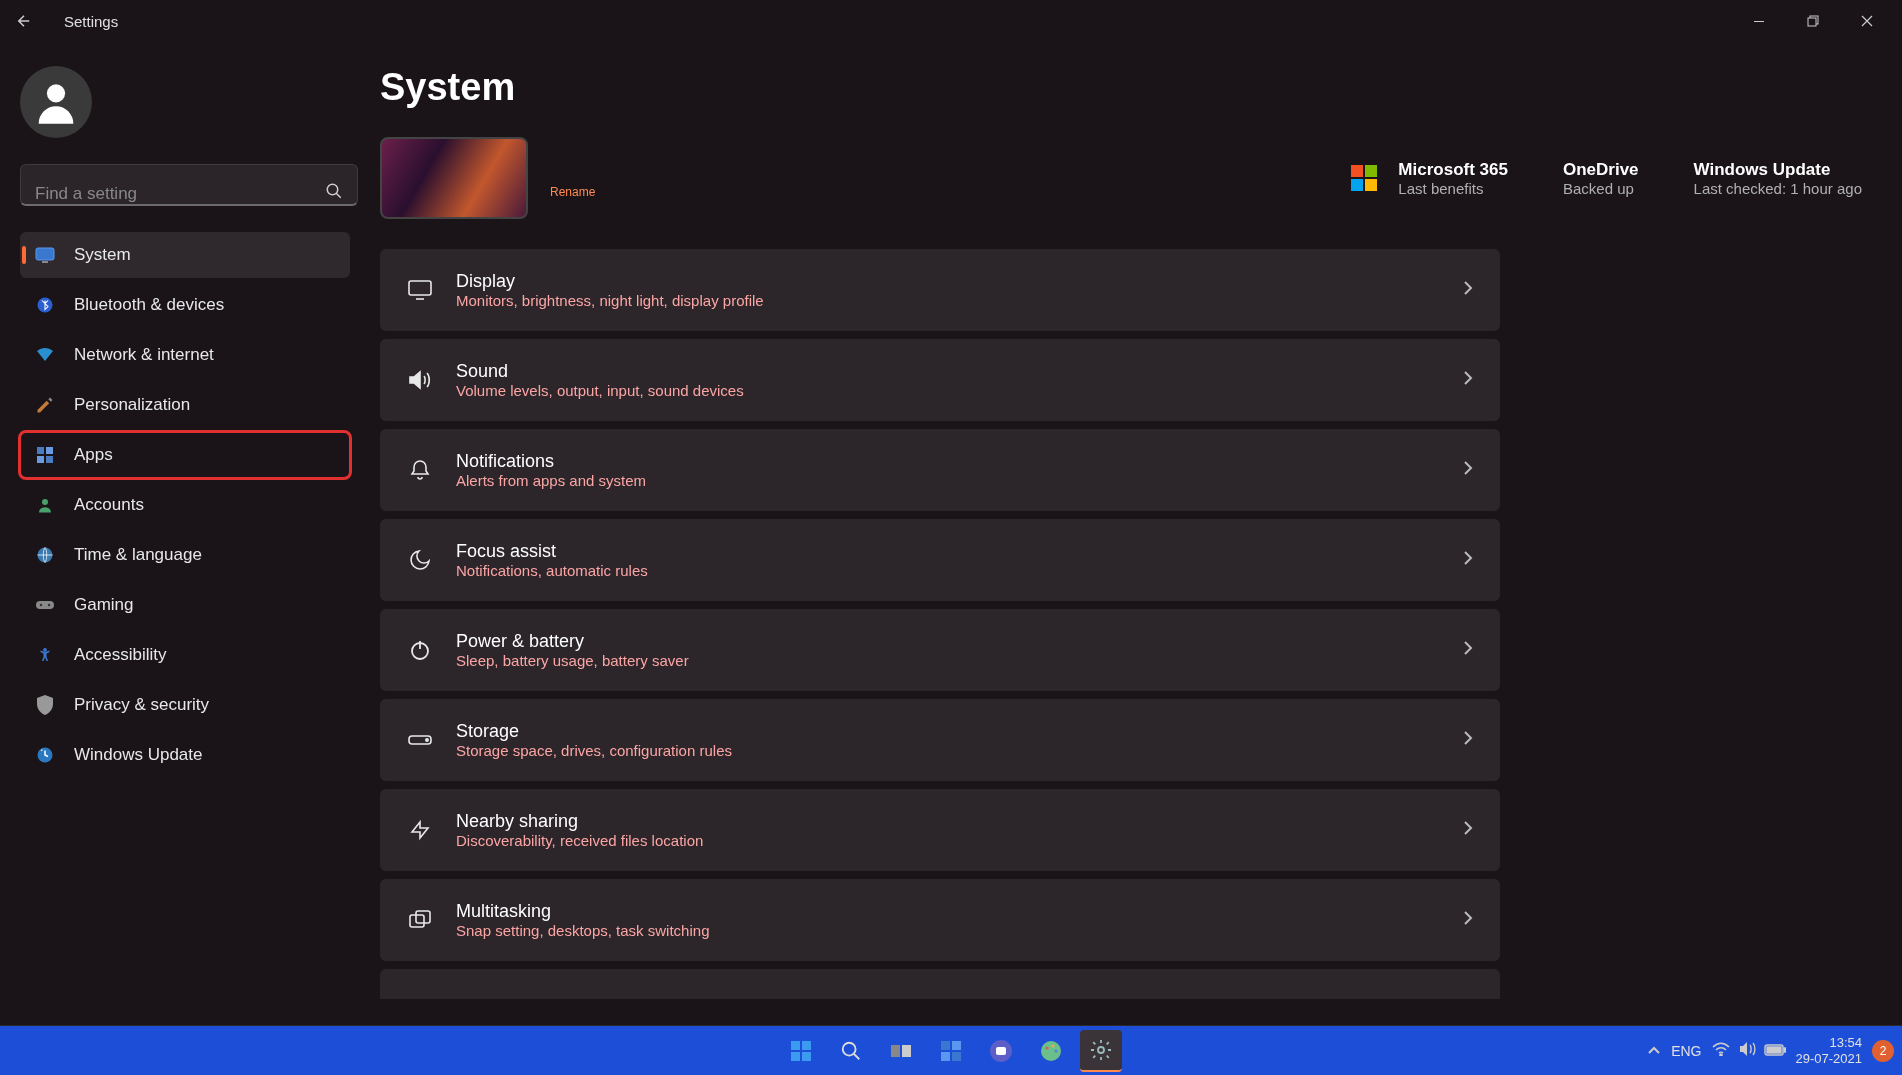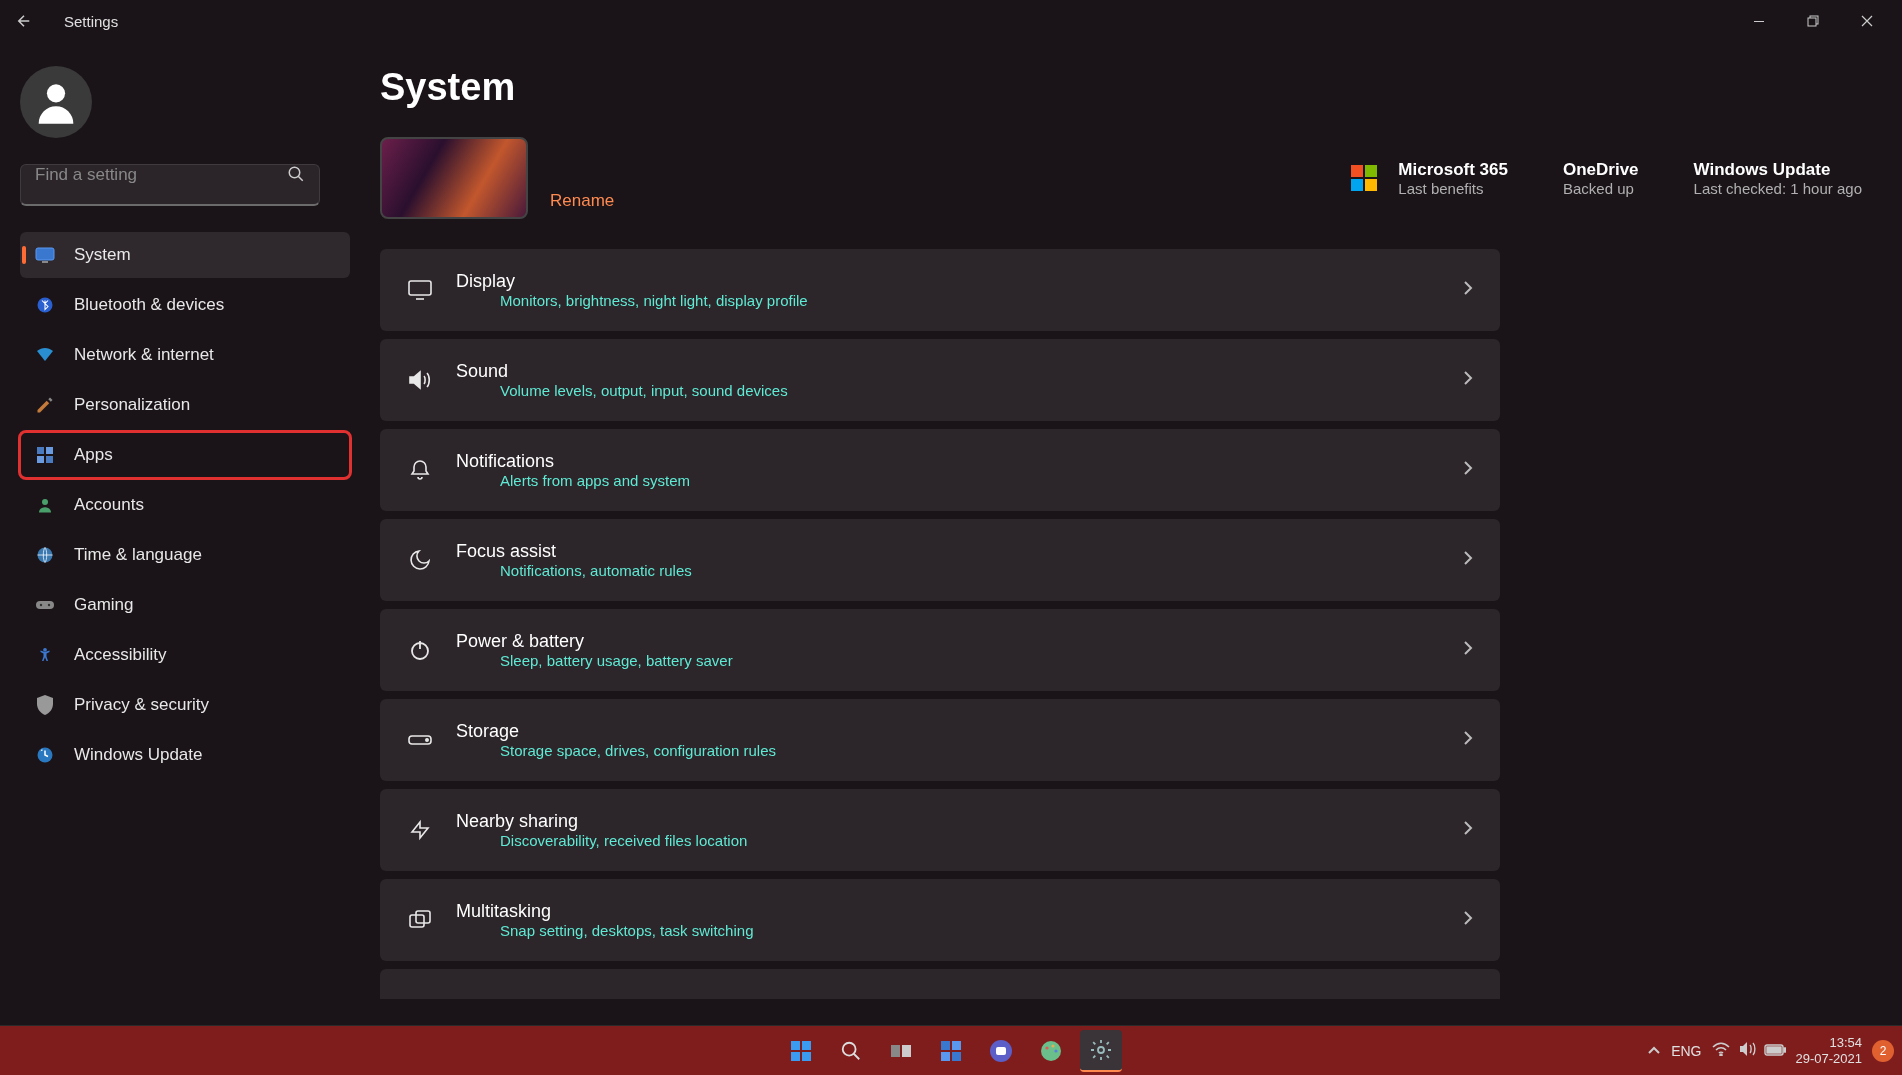--- a/index.html
+++ b/index.html
@@ -26,23 +26,23 @@
 
 .sidebar { width: 370px; padding: 10px 20px; }
 .user-block { display: flex; align-items: center; gap: 14px; margin-bottom: 26px; margin-top: 14px; }
 .avatar {
   width: 72px; height: 72px; border-radius: 50%;
   background: #3a3a3a; display: flex; align-items: center; justify-content: center;
 }
 .avatar svg { width: 52px; height: 52px; fill: #fff; }
 
 .search-box {
-  width: 300px; height: 42px;
+  width: 338px; height: 42px;
   background: #2b2529; border: 1px solid #3e3a3d; border-bottom: 2px solid #6b6b6b;
-  border-radius: 6px; display: flex; align-items: flex-start; padding: 0 14px;
+  border-radius: 6px; display: flex; align-items: flex-end; padding: 0 14px;
   margin-bottom: 26px;
 }
 .search-box input {
   flex: 1; background: transparent; border: none; color: #e0e0e0; font-size: 17px; outline: none;
 }
 .search-box input::placeholder { color: #888; }
 .search-box .search-icon { color: #ccc; }
 
 .nav-list { list-style: none; }
 .nav-item {
@@ -60,44 +60,44 @@
 .nav-icon { width: 22px; height: 22px; display: flex; align-items: center; justify-content: center; }
 
 .main-area { flex: 1; padding: 24px 40px 10px 10px; overflow-y: auto; }
 .page-heading { font-size: 38px; font-weight: 600; color: #fff; margin-bottom: 28px; }
 
 .header-cards { display: flex; align-items: center; gap: 60px; margin-bottom: 30px; }
 .device-thumb {
   width: 148px; height: 82px; border: 2px solid #444; border-radius: 8px;
   background: linear-gradient(120deg,#6b1f4a,#2a0f2e,#c2572d,#4a1a3a);
 }
-.rename-link { color: #ff8a50; font-size: 17px; cursor: pointer; align-self: flex-end; margin-bottom: 8px; }
+.rename-link { color: #ff8a50; font-size: 12px; cursor: pointer; align-self: flex-end; margin-bottom: 20px; }
 
 .status-cards { display: flex; gap: 55px; margin-left: auto; }
 .status-card { display: flex; align-items: center; gap: 20px; cursor: pointer; }
 .status-icon { width: 28px; height: 28px; display: flex; align-items: center; justify-content: center; }
 .status-text .st-title { font-size: 17px; font-weight: 600; color: #fff; }
 .status-text .st-sub { font-size: 15px; color: #b0b0b0; }
 
 .settings-list { width: 1120px; }
 .setting-row {
   display: flex; align-items: center; gap: 22px;
   background: #2c2529; border-radius: 6px; height: 82px;
   padding: 0 26px; margin-bottom: 8px; cursor: pointer;
 }
 .setting-row.partial { height: 30px; border-radius: 6px 6px 0 0; }
 .setting-icon { width: 28px; color: #e8e8e8; display: flex; align-items: center; justify-content: center; }
 .setting-text { flex: 1; }
 .setting-title { font-size: 18px; color: #fff; }
-.setting-sub { font-size: 15px; color: #5eead4; margin-left: 44px; }
+.setting-sub { font-size: 15px; color: #fca5a5; }
 .chevron-right { color: #bbb; }
 
 .taskbar {
   position: absolute; bottom: 0; left: 0; right: 0; height: 50px;
-  background: #7f1d1d; display: flex; align-items: center; padding: 0 8px;
+  background: #1d4ed8; display: flex; align-items: center; padding: 0 8px;
   border-top: 1px solid #2a2a2a;
 }
 .taskbar-center { position: absolute; left: 50%; transform: translateX(-50%); display: flex; gap: 8px; }
 .taskbar-btn { width: 42px; height: 42px; display: flex; align-items: center; justify-content: center; border-radius: 4px; cursor: pointer; }
 .taskbar-btn.active { background: #3a3438; border-bottom: 2px solid #ff8a50; }
 .taskbar-right { margin-left: auto; display: flex; align-items: center; gap: 10px; }
 .tray-icons { display: flex; gap: 8px; align-items: center; color: #ccc; }
 .sys-time { text-align: right; font-size: 13px; line-height: 1.2; color: #e0e0e0; }
 .notif-badge { width: 22px; height: 22px; border-radius: 50%; background: #e06030; color: #fff; display: flex; align-items: center; justify-content: center; font-size: 12px; }
 .lang-ind { font-size: 14px; color: #e0e0e0; }

